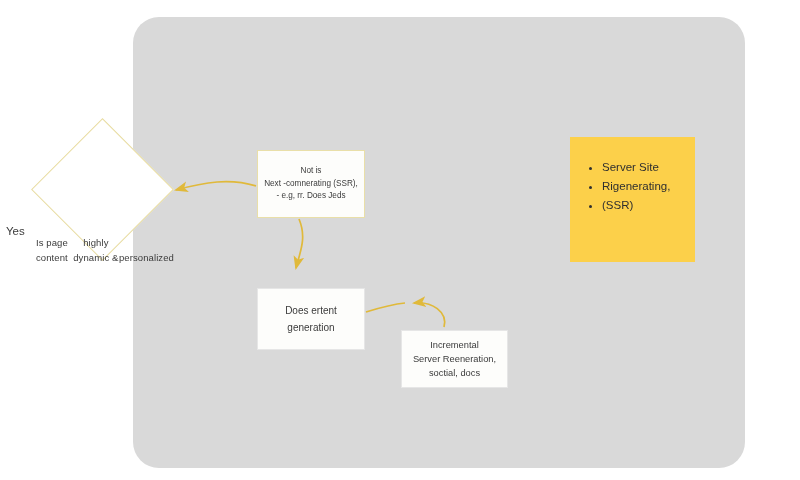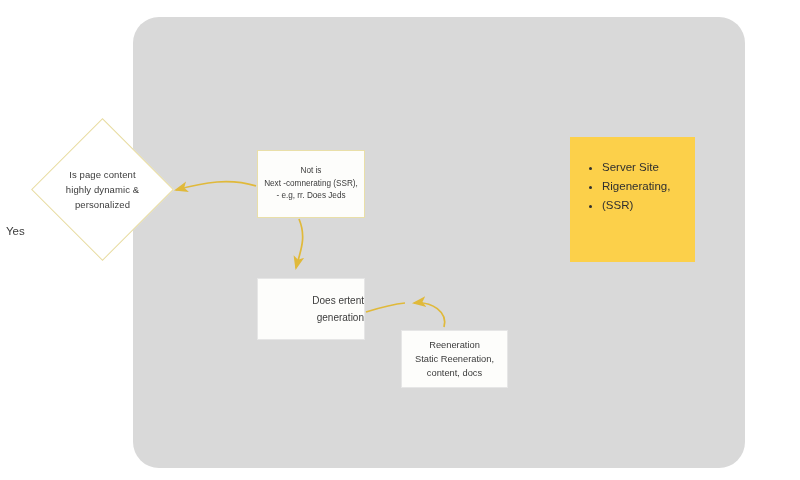--- a/index.html
+++ b/index.html
@@ -33,22 +33,22 @@
     width:101px;height:101px;
     margin-left:-50.5px;margin-top:-50.5px;
     background:#ffffff;
     border:1.4px solid #e8dca0;
     transform:rotate(45deg);
     box-sizing:border-box;
   }
   .diamond-text{
     position:absolute;
     left:0;top:0;width:143px;height:151px;
-    display:flex;flex-direction:column;
-    align-items:center;justify-content:center;
+    display:flex;
+    align-items:flex-end;justify-content:center;
     text-align:center;
     font-size:9.5px;
     line-height:15px;
     color:#3b3b3b;
     letter-spacing:.1px;
   }
 
   .yes-label{
     position:absolute;
     left:6px;top:180px;
@@ -68,24 +68,23 @@
     text-align:center;
     color:#3b3b3b;
   }
   .box .ln{display:block;white-space:nowrap;}
 
   #box-ssr{
     left:257px;top:150px;width:108px;height:68px;
     font-size:8.2px;line-height:12.5px;
   }
   #box-gen{
-    left:257px;top:278px;width:108px;height:62px;
+    left:257px;top:288px;width:108px;height:62px;
     font-size:10px;line-height:17px;
     border-color:#e6e6e6;
-    align-items:flex-end;
   }
   #box-isr{
     left:401px;top:330px;width:107px;height:58px;
     font-size:9.3px;line-height:14px;
     border-color:#e6e6e6;
   }
 
   
   .note{
     position:absolute;
@@ -142,23 +141,23 @@
     <span class="ln">Next -comnerating (SSR),</span>
     <span class="ln">- e.g, rr. Does Jeds</span>
   </div>
 
   <div class="box" id="box-gen">
     <span class="ln">Does ertent</span>
     <span class="ln">generation</span>
   </div>
 
   <div class="box" id="box-isr">
-    <span class="ln">Reeneration</span>
-    <span class="ln">Static Reeneration,</span>
-    <span class="ln">content, docs</span>
+    <span class="ln">Incremental</span>
+    <span class="ln">Server Reeneration,</span>
+    <span class="ln">soctial, docs</span>
   </div>
 
   <div class="note">
     <ul>
       <li>Server Site</li>
       <li>Rigenerating,</li>
       <li>(SSR)</li>
     </ul>
   </div>
 

